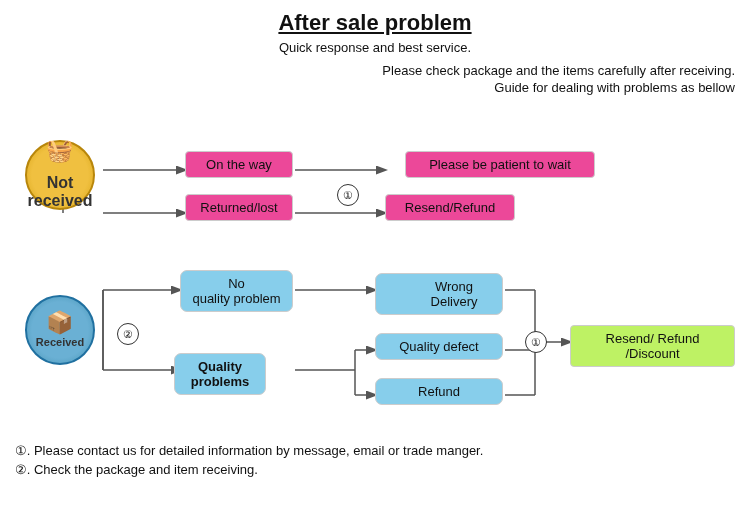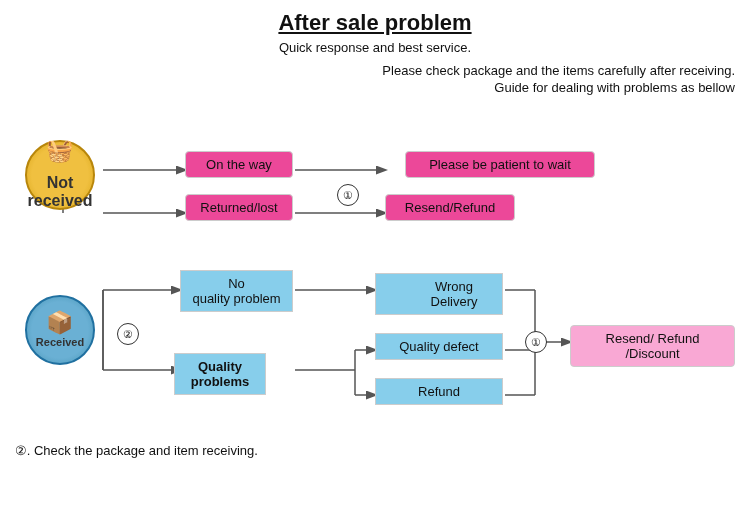--- a/index.html
+++ b/index.html
@@ -42,30 +42,30 @@
       padding: 5px 10px;
       text-align: center;
       font-size: 13px;
       display: inline-block;
       position: absolute;
     }
     
     .box-blue {
       background: #87CEEB;
       border: 1px solid #ccc;
-      border-radius: 0;
+      border-radius: 7px;
       padding: 5px 10px;
       text-align: center;
       font-size: 13px;
       display: inline-block;
       position: absolute;
     }
     
     .box-green {
-      background: #f9a8d4;
+      background: #bef264;
       border: 1px solid #ccc;
       border-radius: 4px;
       padding: 5px 14px;
       text-align: center;
       font-size: 13px;
       display: inline-block;
       position: absolute;
     }
     
     .icon-circle {
@@ -240,14 +240,15 @@
     </div>
 
     <div class="box-green" style="left:555px; top:220px; width:165px;">
       <span>Resend/ Refund /Discount</span>
     </div>
 
   </div>
 </div>
 
 <div class="footer-notes">
+  <p>①. Please contact us for detailed information by message, email or trade manger.</p>
   <p>②. Check the package and item receiving.</p>
 </div>
 
 </body></html>

